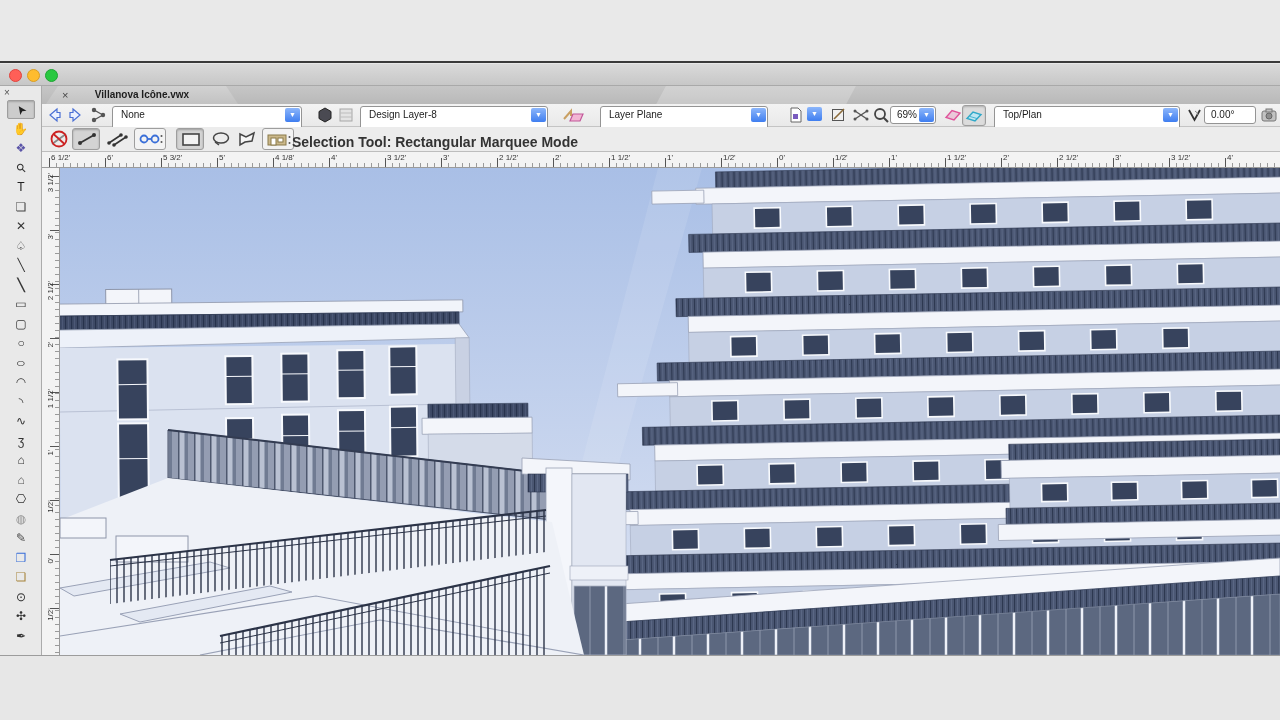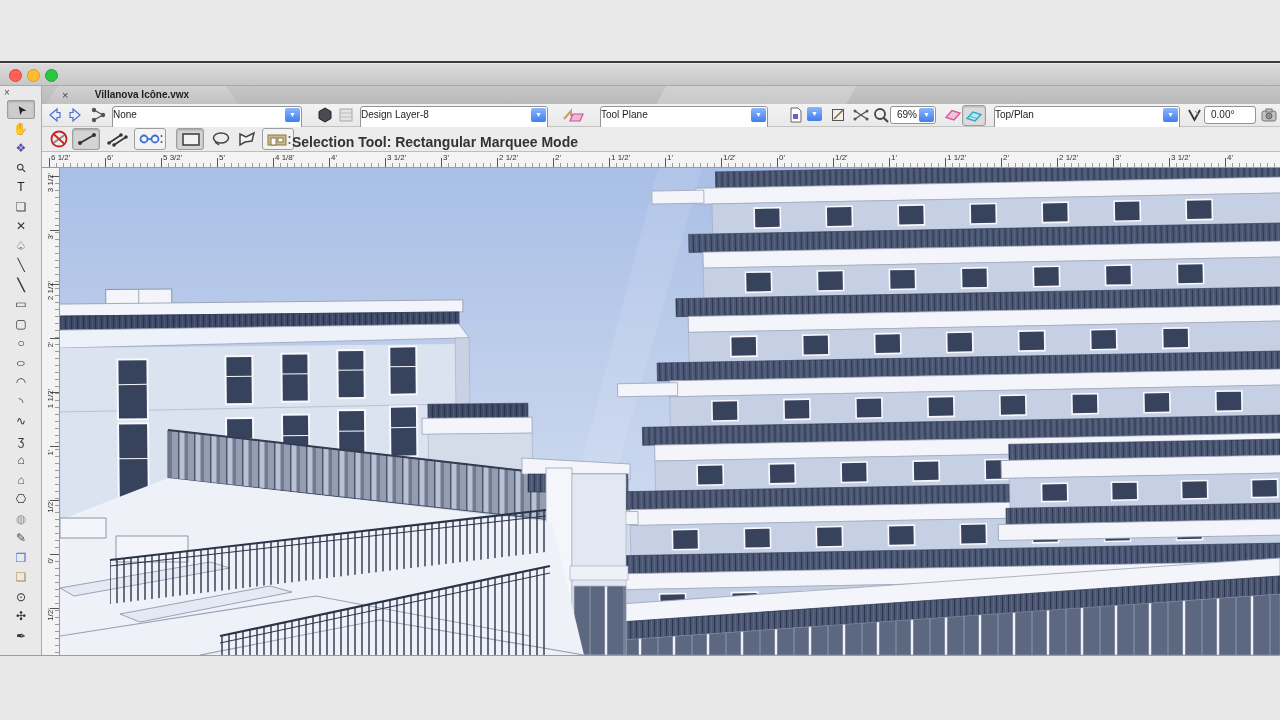--- a/index.html
+++ b/index.html
@@ -22,21 +22,21 @@
 
   .toolbar { position:absolute; left:0; top:104px; width:1280px; height:23px; background:linear-gradient(#f3f3f3,#e9e9e9); border-bottom:1px solid #c4c4c4; }
   .modebar { position:absolute; left:0; top:127px; width:1280px; height:25px; background:#ececec; border-bottom:1px solid #bdbdbd; }
   .status-text { position:absolute; left:292px; top:7px; font-size:14px; font-weight:bold; color:#333; }
 
   .ticon { position:absolute; width:18px; height:18px; top:2px; }
   .micon { position:absolute; width:22px; height:20px; top:2px; }
   .mbox { position:absolute; top:1px; width:28px; height:22px; border:1px solid #9e9e9e; border-radius:3px; background:#f3f3f3; }
   .mbox.sel { background:#d4d4d4; box-shadow:inset 0 1px 2px rgba(0,0,0,.25); }
 
-  .dd { position:absolute; top:2px; height:28px; background:#fff; border:1px solid #949494; border-radius:3px; font-size:10px; color:#1c1c1c; line-height:16px; padding-left:0; }
+  .dd { position:absolute; top:2px; height:28px; background:#fff; border:1px solid #949494; border-radius:3px; font-size:10px; color:#1c1c1c; line-height:16px; padding-left:8px; }
   .dd .btn { position:absolute; right:1px; top:1px; width:15px; height:14px; border-radius:2px; background:linear-gradient(#8cb6fb,#3f7ef0); color:#fff; font-size:7px; line-height:14px; text-align:center; }
   .field { position:absolute; top:2px; height:18px; background:#fff; border:1px solid #949494; border-radius:3px; font-size:10px; color:#1c1c1c; line-height:16px; padding-left:6px; }
 
   .palette { position:absolute; left:0; top:86px; width:42px; height:569px; background:#e9e9e9; border-right:1px solid #ababab; }
   .palette .phead { height:14px; font-size:10px; color:#555; padding-left:4px; line-height:13px; }
   .ptool { position:absolute; left:7px; width:28px; height:19px; text-align:center; font-size:12px; line-height:18px; color:#2f2f2f; }
   .ptool.active { background:#cccccc; border:1px solid #9e9e9e; border-radius:2px; box-shadow:inset 0 1px 2px rgba(0,0,0,.2); }
   .ptool .g { display:inline-block; }
   .ptool[data-tool="selection-tool"] .g { transform:rotate(-125deg); }
   .ptool[data-tool="zoom-tool"] .g { transform:rotate(-45deg); }
@@ -97,21 +97,21 @@
     <svg class="ticon" style="left:337px" viewBox="0 0 18 18">
         <rect x="3" y="3" width="12" height="12" fill="#e3e3e3" stroke="#a7a7a7"></rect>
         <line x1="3" y1="7" x2="15" y2="7" stroke="#bdbdbd"></line>
         <line x1="3" y1="11" x2="15" y2="11" stroke="#bdbdbd"></line>
       </svg>
     <div class="dd" style="left:360px;width:188px"><span>Design Layer-8</span><span class="btn">▼</span></div>
     <svg class="ticon" style="left:562px;width:26px" viewBox="0 0 26 18">
         <path d="M2,13 L9,5 L9,9 L14,9" fill="none" stroke="#c9a063" stroke-width="2"></path>
         <polygon points="11,8 21,8 18,15 8,15" fill="#f3b6d4" stroke="#c2589a" stroke-width="1.2"></polygon>
       </svg>
-    <div class="dd" style="left:600px;width:168px"><span>Tool Plane</span><span class="btn">▼</span></div>
+    <div class="dd" style="left:600px;width:168px"><span>Layer Plane</span><span class="btn">▼</span></div>
     <svg class="ticon" style="left:786px" viewBox="0 0 18 18">
         <path d="M5,2 h7 l3,3 v11 h-10 z" fill="#fff" stroke="#666"></path>
         <rect x="7" y="8" width="5" height="5" fill="#7a5bbf"></rect>
       </svg>
     <div class="dd" style="left:806px;width:17px;background:transparent;border:none">
         <span class="btn">▼</span>
       </div>
     <svg class="ticon" style="left:830px" viewBox="0 0 18 18">
         <rect x="2.5" y="3.5" width="11" height="11" fill="#f0f0f0" stroke="#555"></rect>
         <line x1="4" y1="13" x2="14" y2="3" stroke="#8a6a3a" stroke-width="1.6"></line>

